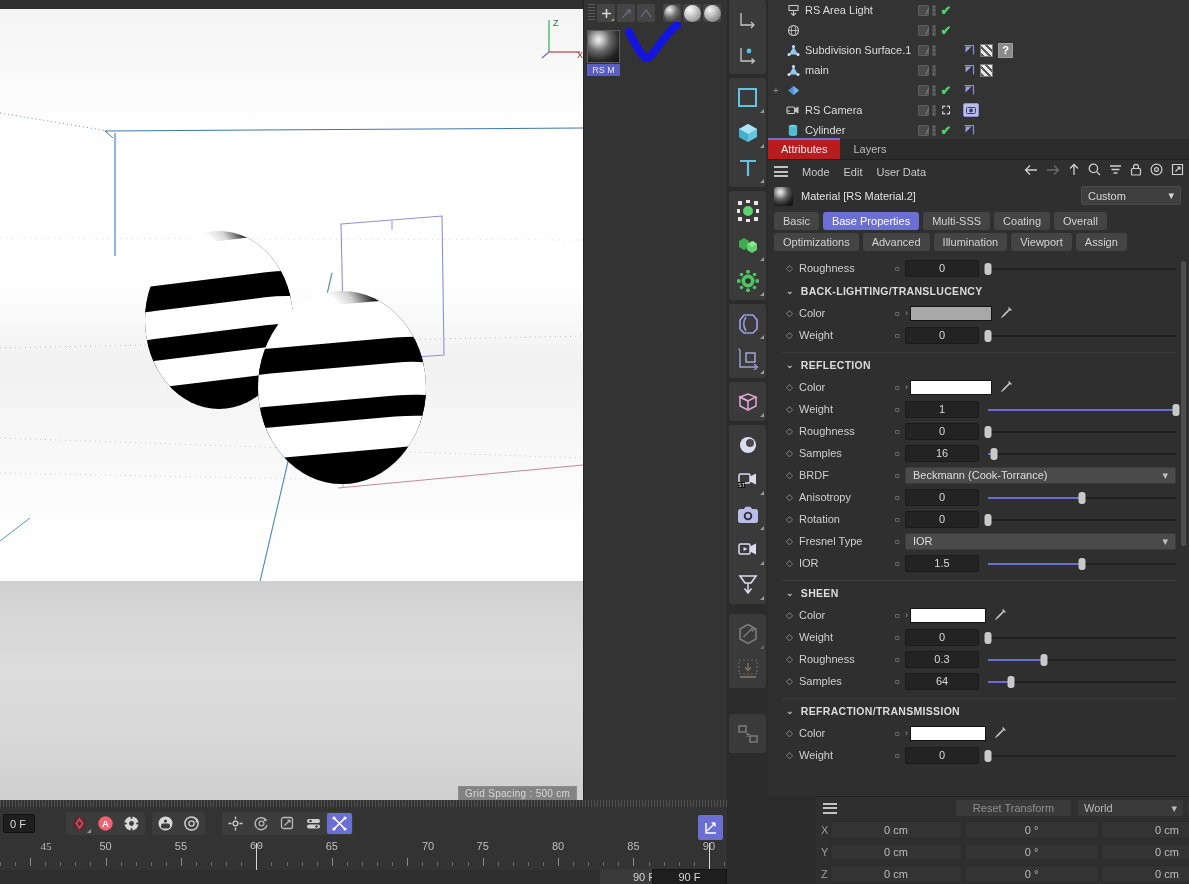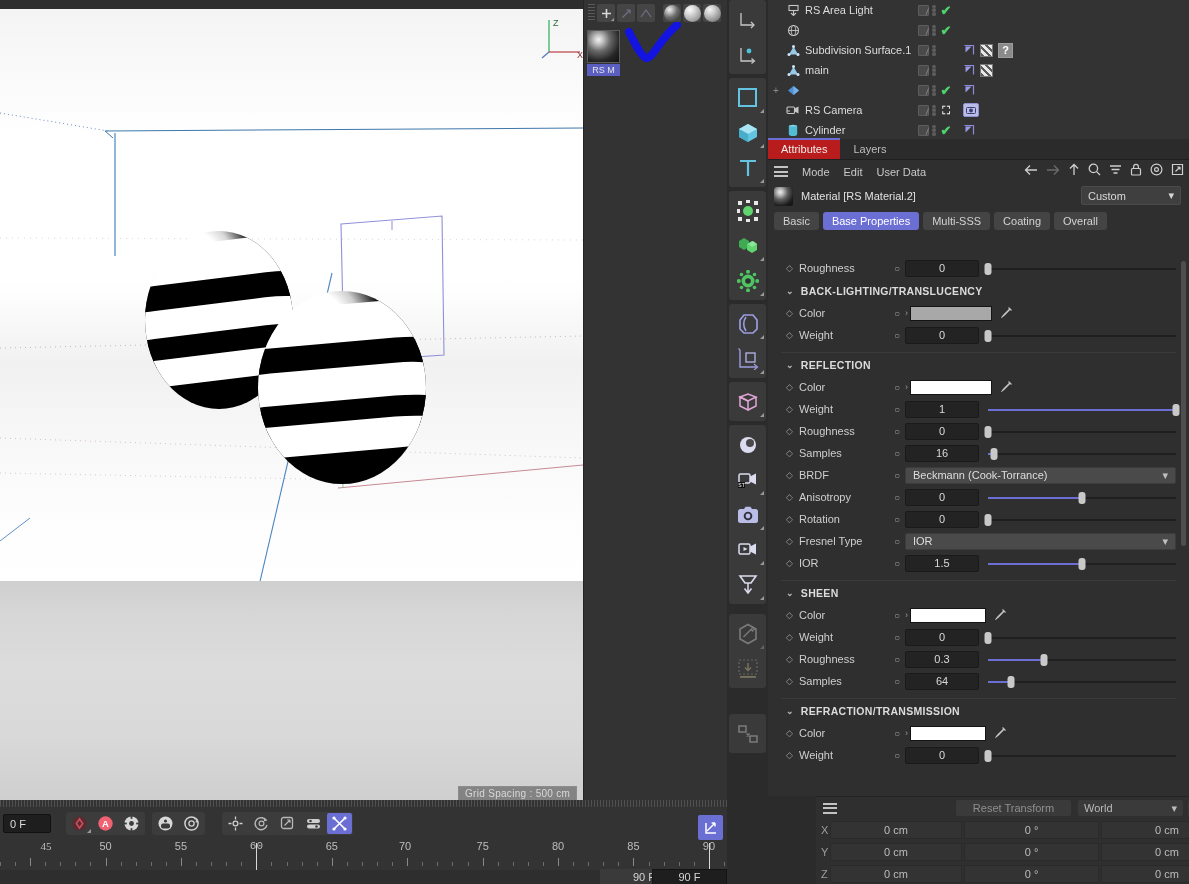--- a/index.html
+++ b/index.html
@@ -62,21 +62,21 @@
   }
 
   
   .axis-gizmo { position:absolute; left:540px; top:12px; width:44px; height:48px; }
 
   
   #timeline { position:absolute; left:0; top:800px; width:727px; height:84px; background:#333333; }
   .tl-dotrow { position:absolute; left:0; top:0; width:727px; height:7px;
     background:repeating-linear-gradient(90deg,#505050 0 1px,#333 1px 3px); }
   .frame-field {
-    position:absolute; left:3px; top:14px; width:48px; height:19px;
+    position:absolute; left:3px; top:14px; width:32px; height:19px;
     background:#1e1e1e; border:1px solid #111; border-radius:2px;
     display:flex; align-items:center; padding-left:6px; font-size:11px; color:#dcdcdc;
   }
   .tl-btn-group { position:absolute; top:12px; height:23px; display:flex; gap:1px;
      background:#3c3c3c; border-radius:3px; padding:1px; }
   .tl-btn {
     width:25px; height:21px; display:flex; align-items:center; justify-content:center;
     background:#3c3c3c; border-radius:2px; position:relative;
   }
   .tl-btn.active { background:#6b6fd4; }
@@ -452,21 +452,21 @@
         <div class="tl-tick-label" style="left: 46px; font-family: Liberation Serif, serif;">45</div>
         <div class="tl-majortick" style="left: 30.166px;"></div>
         <div class="tl-tick-label" style="left: 105.581px;">50</div>
         <div class="tl-majortick" style="left: 105.581px;"></div>
         <div class="tl-tick-label" style="left: 180.996px;">55</div>
         <div class="tl-majortick" style="left: 180.996px;"></div>
         <div class="tl-tick-label" style="left: 256.411px; font-family: Liberation Mono, monospace;">60</div>
         <div class="tl-majortick" style="left: 256.411px;"></div>
         <div class="tl-tick-label" style="left: 331.826px;">65</div>
         <div class="tl-majortick" style="left: 331.826px;"></div>
-        <div class="tl-tick-label" style="left: 405px; text-align: center;">70</div>
+        <div class="tl-tick-label" style="left: 428px; text-align: center;">70</div>
         <div class="tl-majortick" style="left: 407.241px;"></div>
         <div class="tl-tick-label" style="left: 482.656px;">75</div>
         <div class="tl-majortick" style="left: 482.656px;"></div>
         <div class="tl-tick-label" style="left: 558.071px;">80</div>
         <div class="tl-majortick" style="left: 558.071px;"></div>
         <div class="tl-tick-label" style="left: 633.485px;">85</div>
         <div class="tl-majortick" style="left: 633.485px;"></div>
         <div class="tl-tick-label" style="left: 708.9px;">90</div>
         <div class="tl-majortick" style="left: 708.9px;"></div>
         <div class="tl-minortick" style="left: 0px;"></div>
@@ -956,20 +956,27 @@
         </div>
       </div>
 
       <div class="at-btnrow" id="pills1">
           <div class="at-pill">Basic</div>
           <div class="at-pill active">Base Properties</div>
           <div class="at-pill">Multi-SSS</div>
           <div class="at-pill">Coating</div>
           <div class="at-pill">Overall</div>
         </div>
+      <div class="at-btnrow" id="pills2">
+          <div class="at-pill">Optimizations</div>
+          <div class="at-pill">Advanced</div>
+          <div class="at-pill">Illumination</div>
+          <div class="at-pill">Viewport</div>
+          <div class="at-pill">Assign</div>
+        </div>
 
       <div id="params">
           <div class="prow">
             <span class="pdiamond">◇</span>
             <span class="plabel">Roughness</span>
             <span class="pcircle">○</span>
             <span class="pfield">0</span>
             <div class="pslider">
               <div class="ptrack"></div>
               <div class="pknob" style="left:0%"></div>

